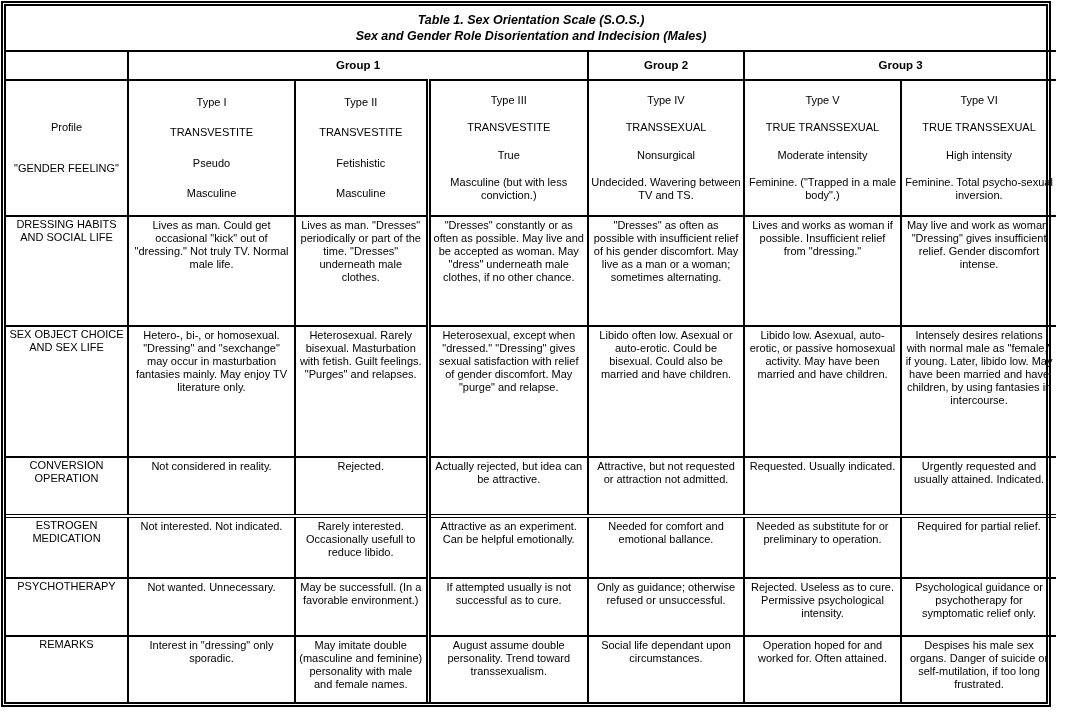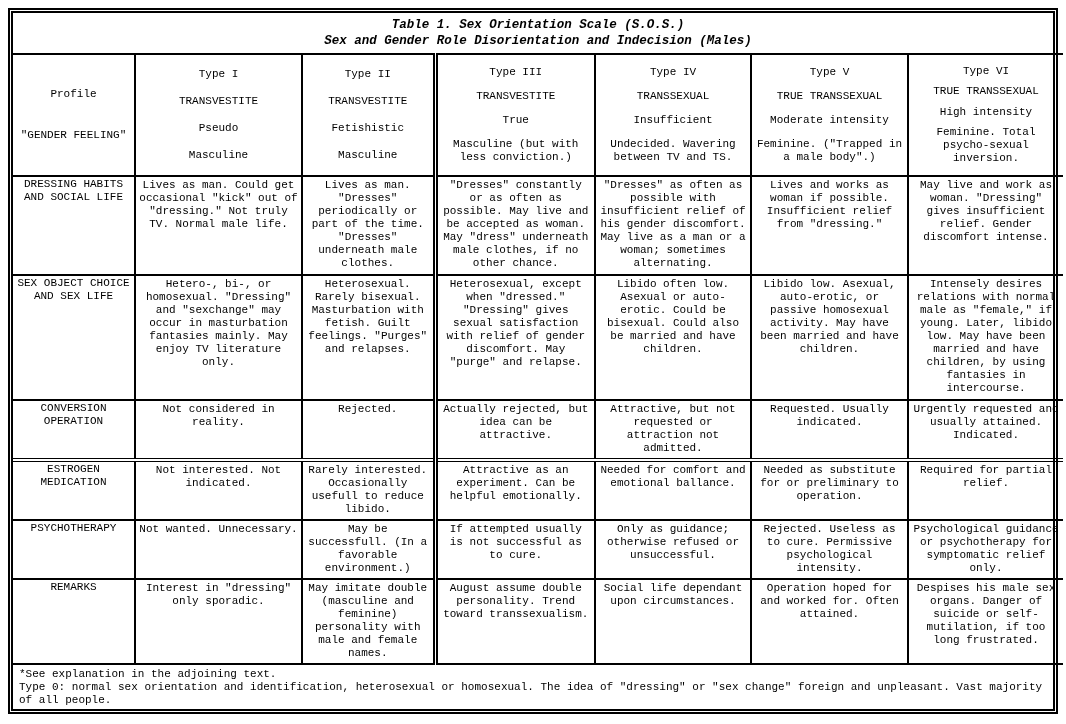--- a/index.html
+++ b/index.html
@@ -1,19 +1,19 @@
 <!DOCTYPE html>
 <html><head>
 <meta charset="utf-8">
 <style>
   html,body{margin:0;padding:0;background:#fff;}
   .page{
     width:1066px;height:724px;box-sizing:border-box;
-    padding:8px;background:#fff;
-    font-family:Liberation Mono, monospace;
+    padding:1px;background:#fff;
+    font-family:Liberation Sans, sans-serif;
     color:#000;
   }
   .outer{
     width:1050px;height:706px;box-sizing:border-box;
     border:5px double #000;
   }
   table.sos{
     border-collapse:collapse;border:hidden;
     table-layout:fixed;width:100%;height:100%;
   }
@@ -74,20 +74,26 @@
       </colgroup>
 
       <tbody>
           <tr class="title-row">
         <td colspan="7">
           <div>Table 1. Sex Orientation Scale (S.O.S.)</div>
           <div>Sex and Gender Role Disorientation and Indecision (Males)</div>
         </td>
       </tr>
 
+      <tr class="group-row">
+        <td></td>
+        <td colspan="3">Group 1</td>
+        <td>Group 2</td>
+        <td colspan="2">Group 3</td>
+      </tr>
 
       <tr class="type-row">
         <td>
           <div class="profile-stack">
             <div>Profile</div>
             <div>"GENDER FEELING"</div>
           </div>
         </td>
         <td>
           <div class="type-stack">
@@ -110,21 +116,21 @@
             <div>Type III</div>
             <div>TRANSVESTITE</div>
             <div>True</div>
             <div>Masculine (but with less conviction.)</div>
           </div>
         </td>
         <td>
           <div class="type-stack">
             <div>Type IV</div>
             <div>TRANSSEXUAL</div>
-            <div>Insufficient</div>
+            <div>Nonsurgical</div>
             <div>Undecided. Wavering between TV and TS.</div>
           </div>
         </td>
         <td>
           <div class="type-stack">
             <div>Type V</div>
             <div>TRUE TRANSSEXUAL</div>
             <div>Moderate intensity</div>
             <div>Feminine. ("Trapped in a male body".)</div>
           </div>
@@ -193,23 +199,17 @@
       <tr class="r-remarks">
         <td class="row-label">REMARKS</td>
         <td>Interest in "dressing" only sporadic.</td>
         <td>May imitate double (masculine and feminine) personality with male and female names.</td>
         <td class="dbl-left">August assume double personality. Trend toward transsexualism.</td>
         <td>Social life dependant upon circumstances.</td>
         <td>Operation hoped for and worked for. Often attained.</td>
         <td>Despises his male sex organs. Danger of suicide or self-mutilation, if too long frustrated.</td>
       </tr>
 
-      <tr class="foot-row">
-        <td colspan="7">
-          <div>*See explanation in the adjoining text.</div>
-          <div>Type 0: normal sex orientation and identification, heterosexual or homosexual. The idea of "dressing" or "sex change" foreign and unpleasant. Vast majority of all people.</div>
-        </td>
-      </tr>
 
     </tbody>
       </table>
   </div>
 </div>
 
 </body></html>

